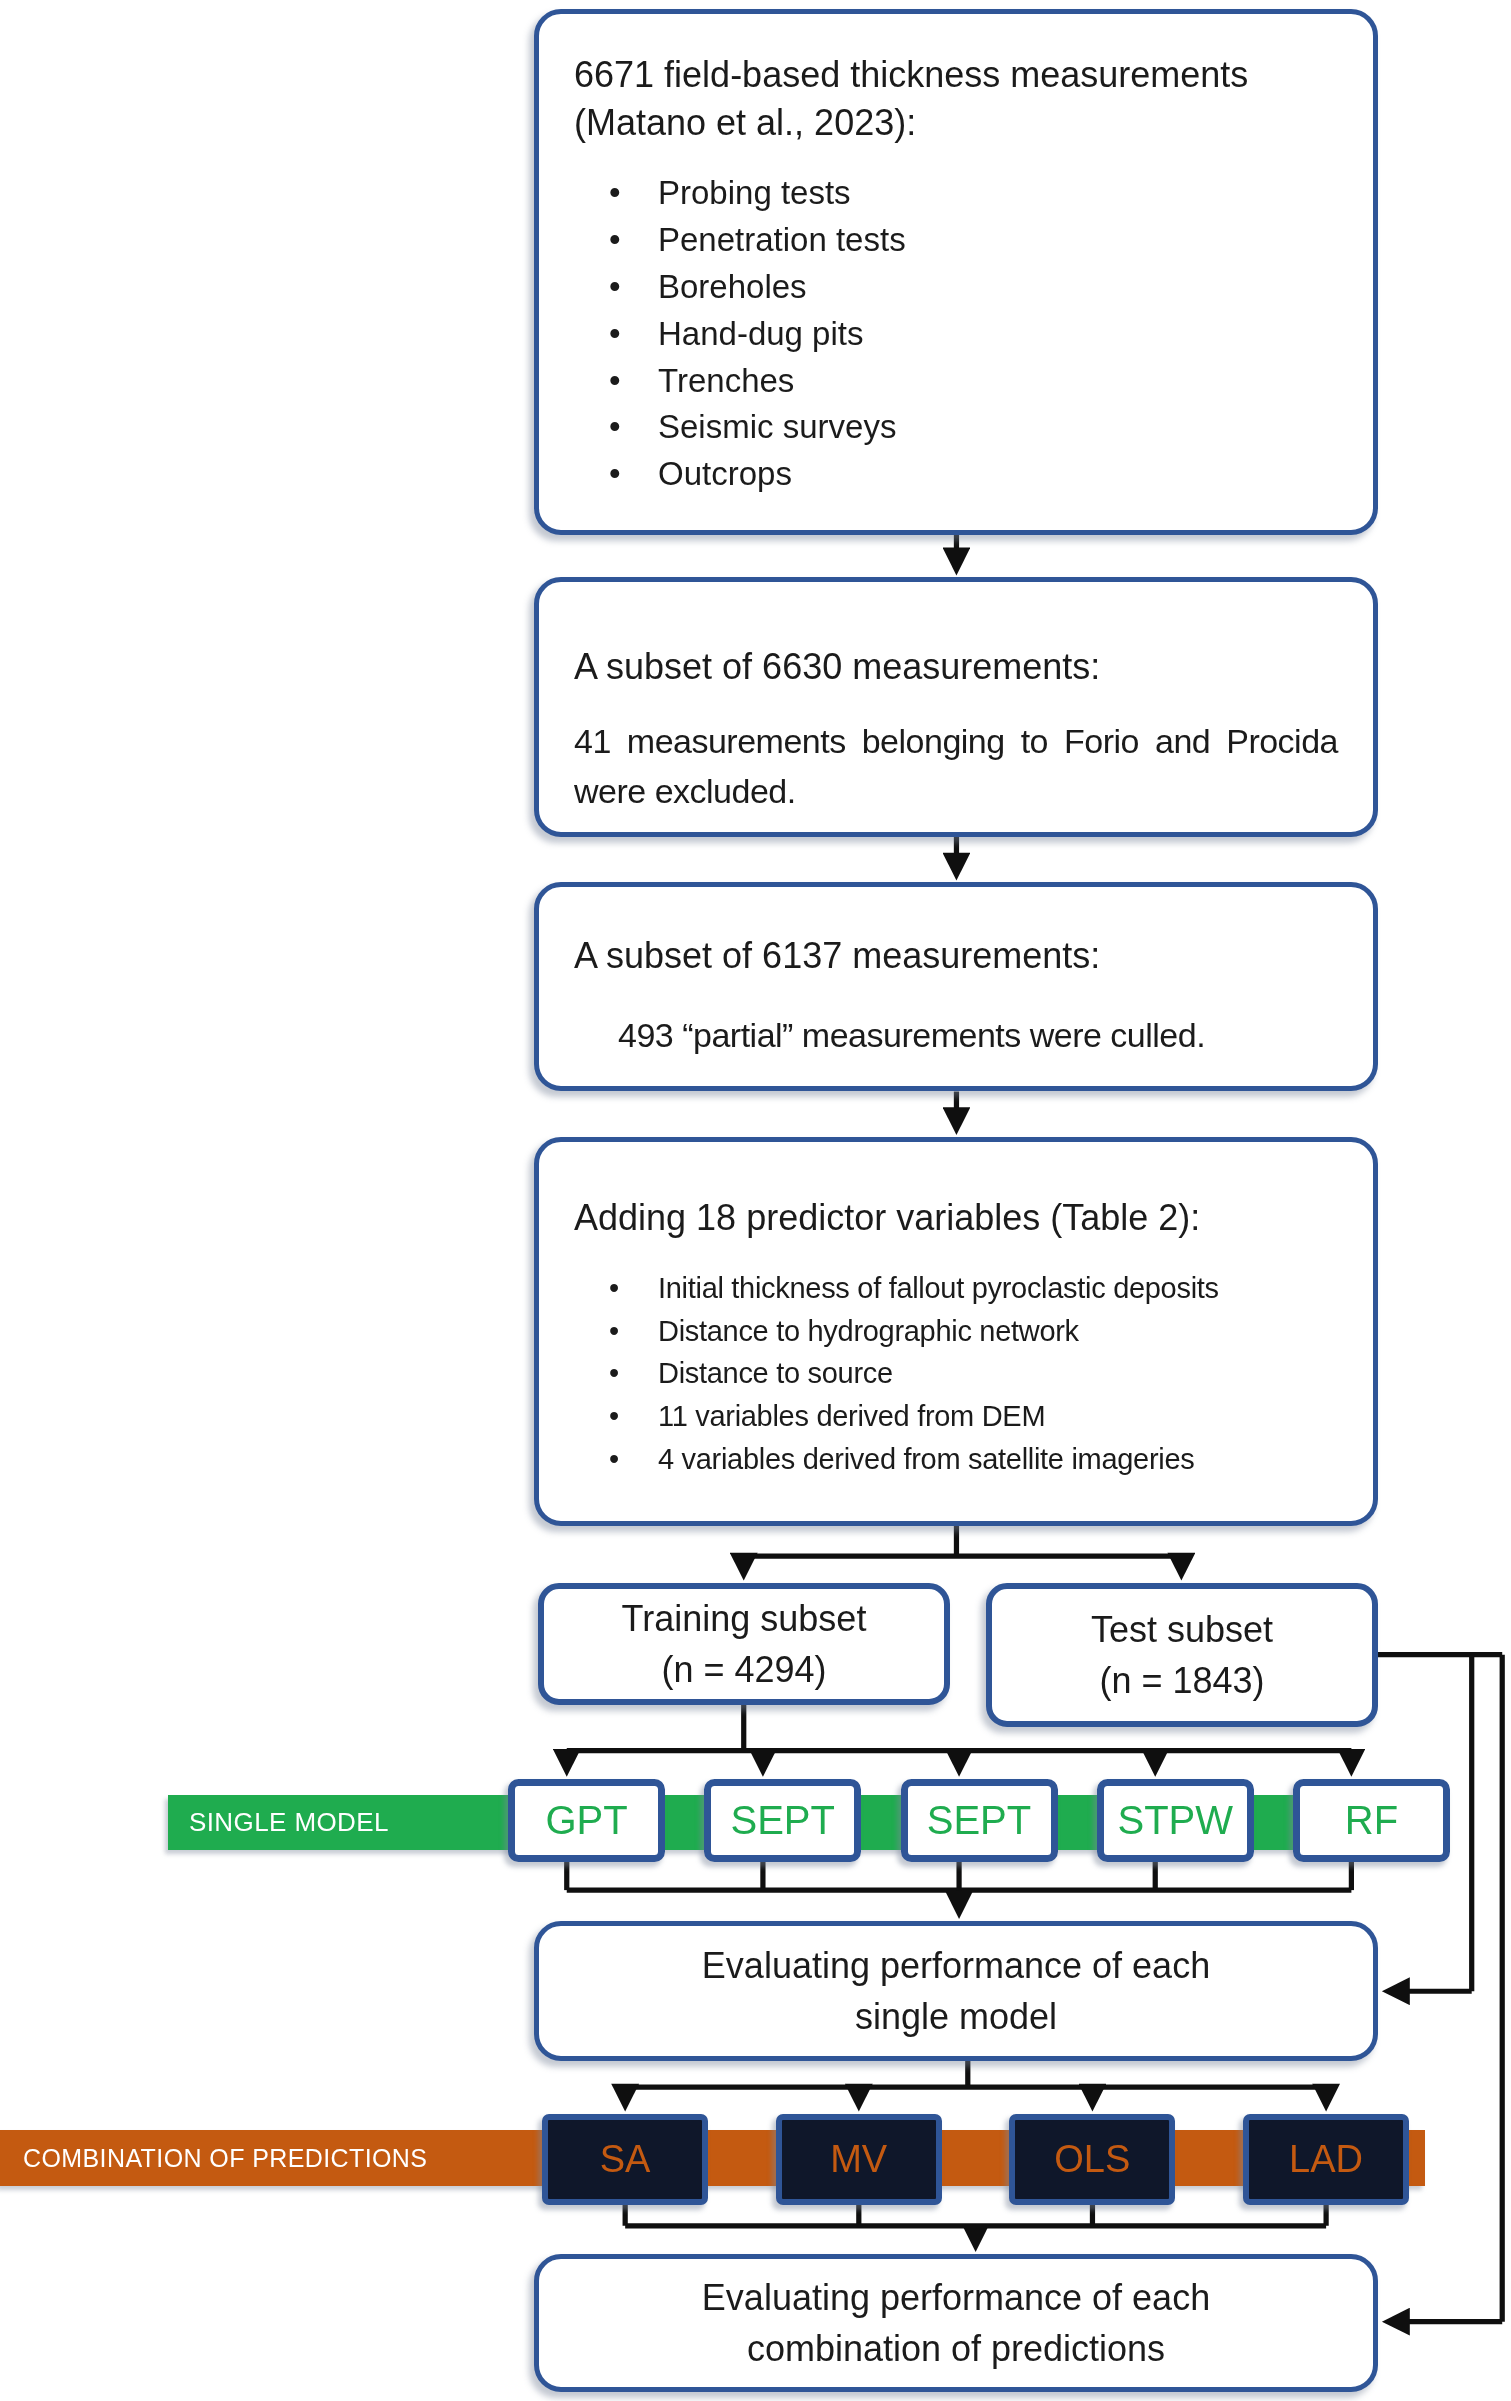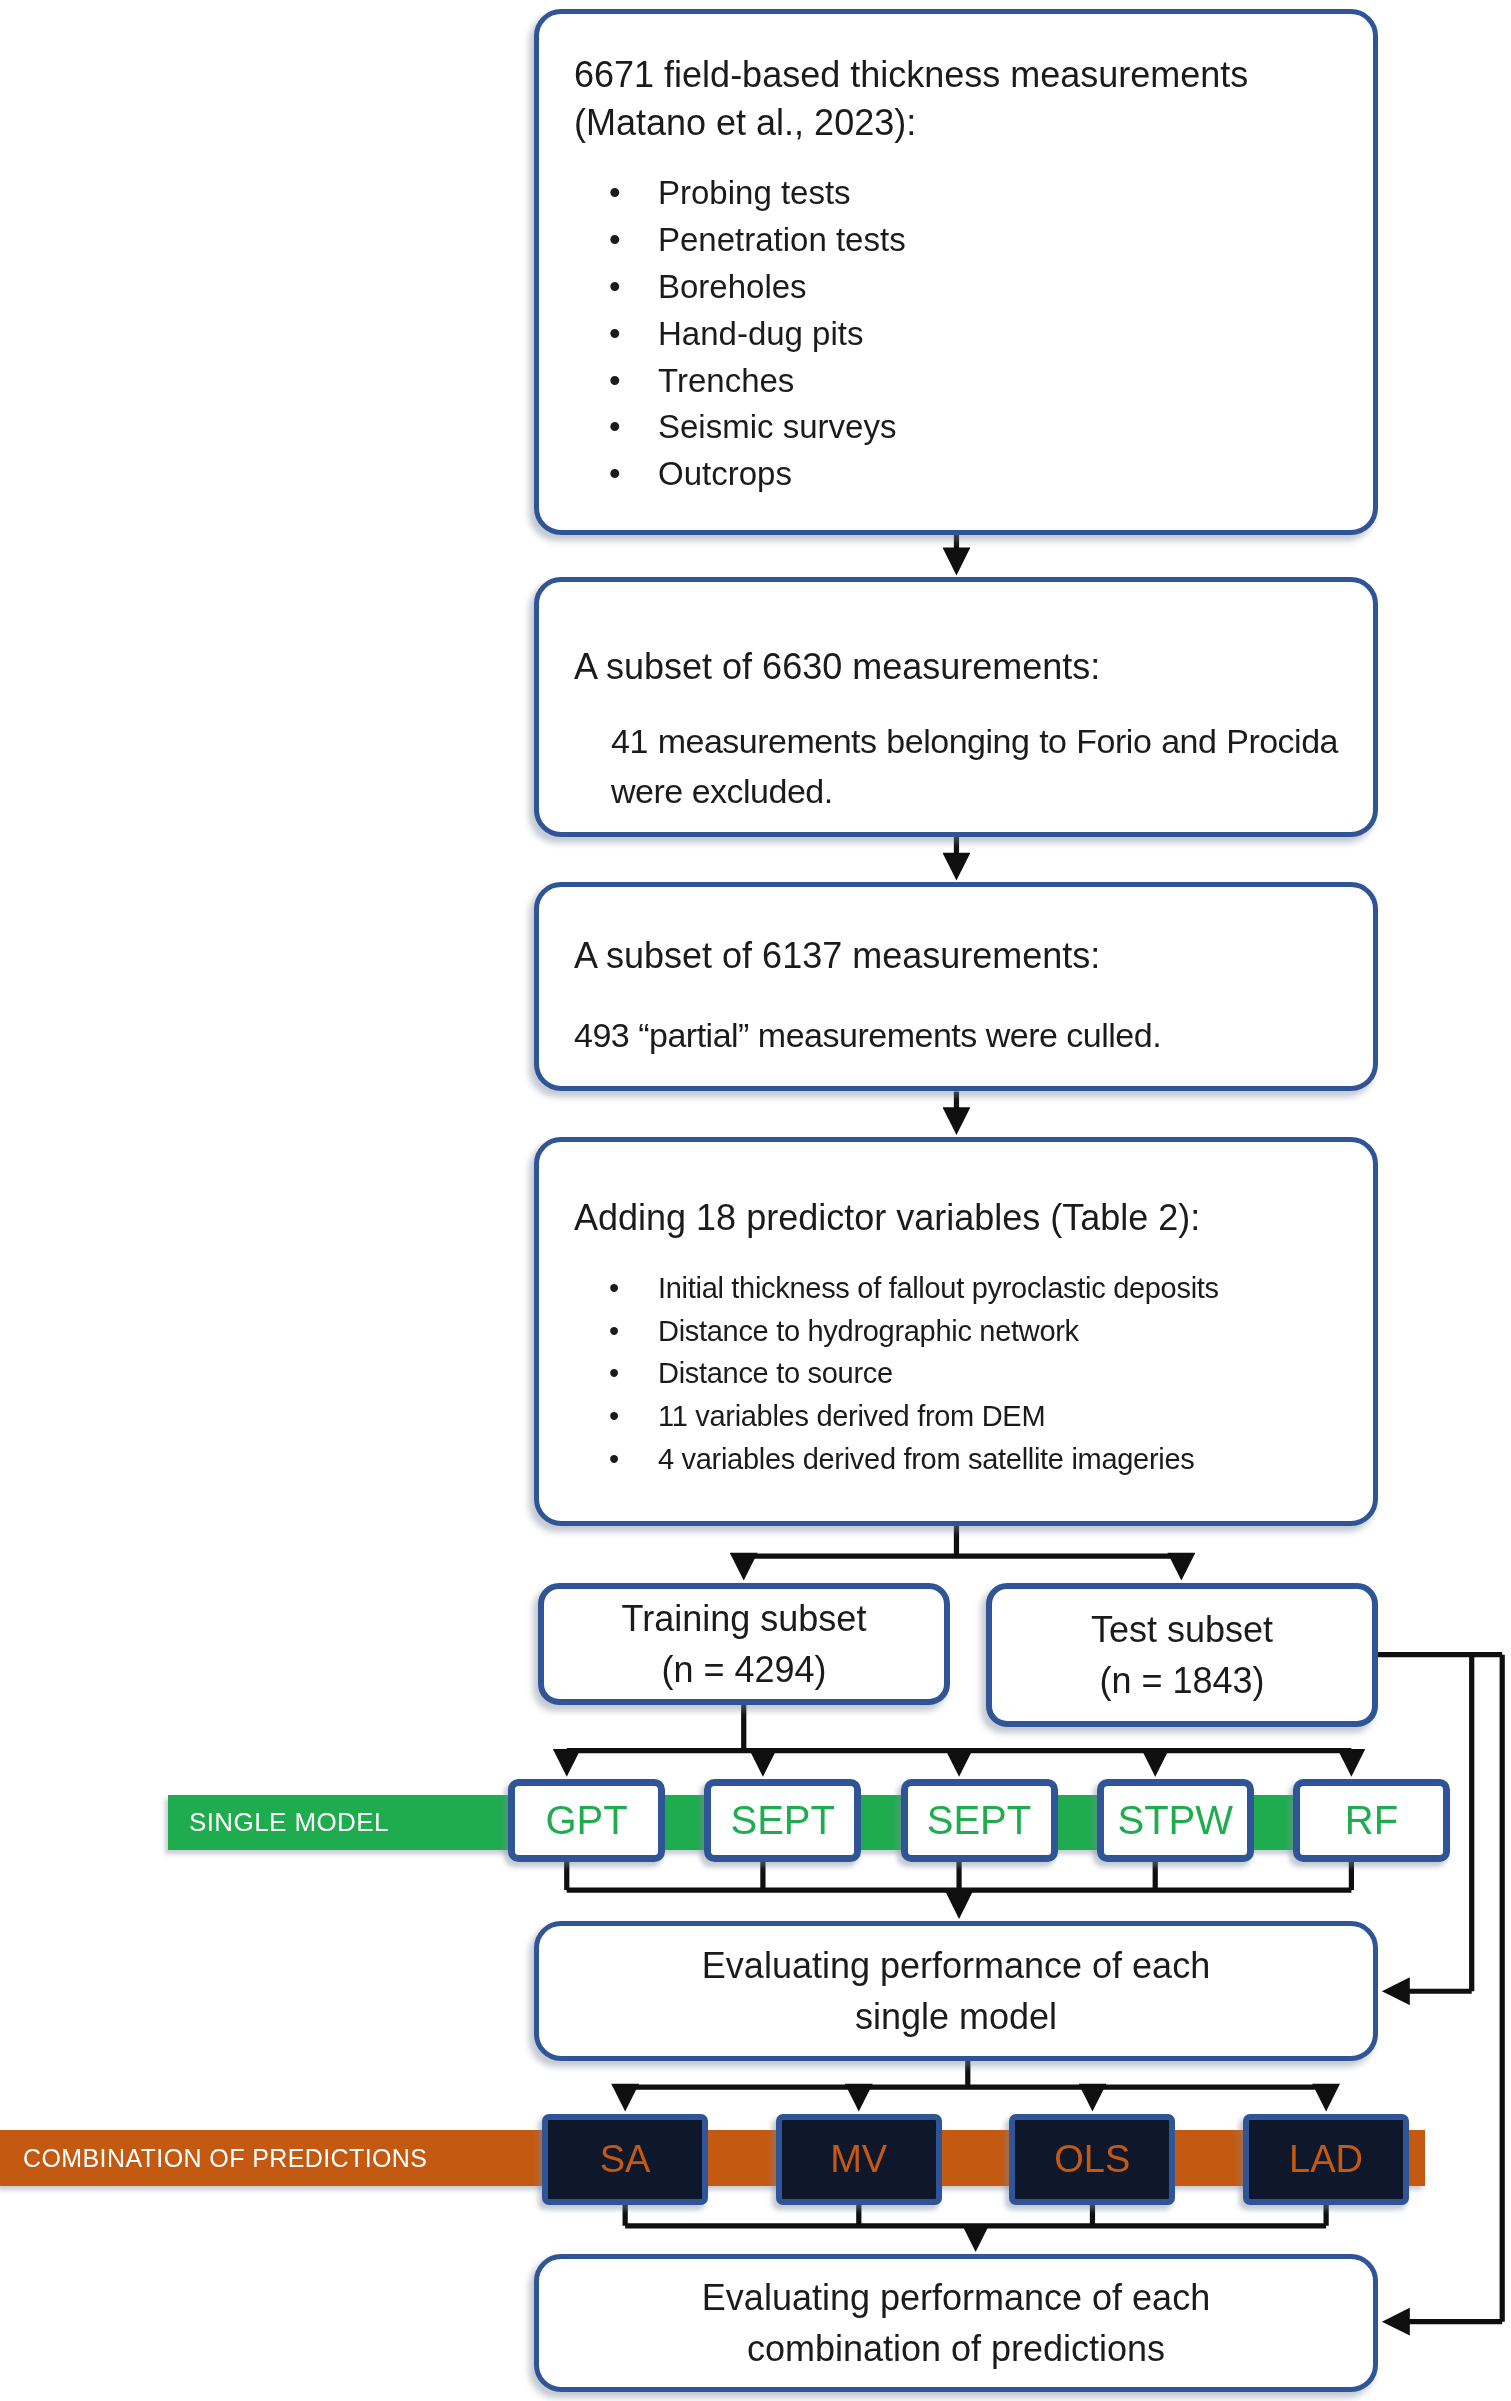--- a/index.html
+++ b/index.html
@@ -148,26 +148,26 @@
 
         <div class="brow">
           <span class="bdot">•</span>
           <span>Outcrops</span>
         </div>
       </div>
   </div>
 
   <div class="bbox pad-box" style="left:534px;top:577px;width:844px;height:260px;">
     <div class="box-title" style="padding-top:61px;">A subset of 6630 measurements:</div>
-    <div class="box-body" style="margin-top:26px;margin-left:37px;">41 measurements belonging to Forio and Procida were excluded.</div>
+    <div class="box-body" style="margin-top:26px;">41 measurements belonging to Forio and Procida were excluded.</div>
   </div>
 
   <div class="bbox pad-box" style="left:534px;top:882px;width:844px;height:209px;">
     <div class="box-title" style="padding-top:45px;">A subset of 6137 measurements:</div>
-    <div class="box-body" style="margin-top:31px;">493 “partial” measurements were culled.</div>
+    <div class="box-body" style="margin-top:31px;margin-left:44px;">493 “partial” measurements were culled.</div>
   </div>
 
   <div class="bbox pad-box" style="left:534px;top:1137px;width:844px;height:389px;">
     <div class="box-title" style="padding-top:52px;">Adding 18 predictor variables (Table 2):</div>
     <div class="bullet-list small-bullets" style="margin-top:24.4px;">
 
         <div class="brow">
           <span class="bdot">•</span>
           <span>Initial thickness of fallout pyroclastic deposits</span>
         </div>

